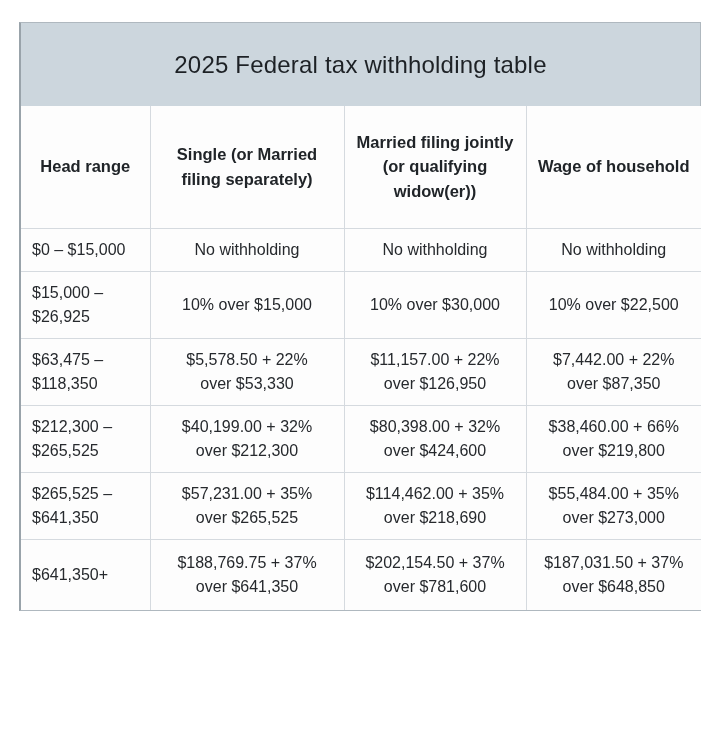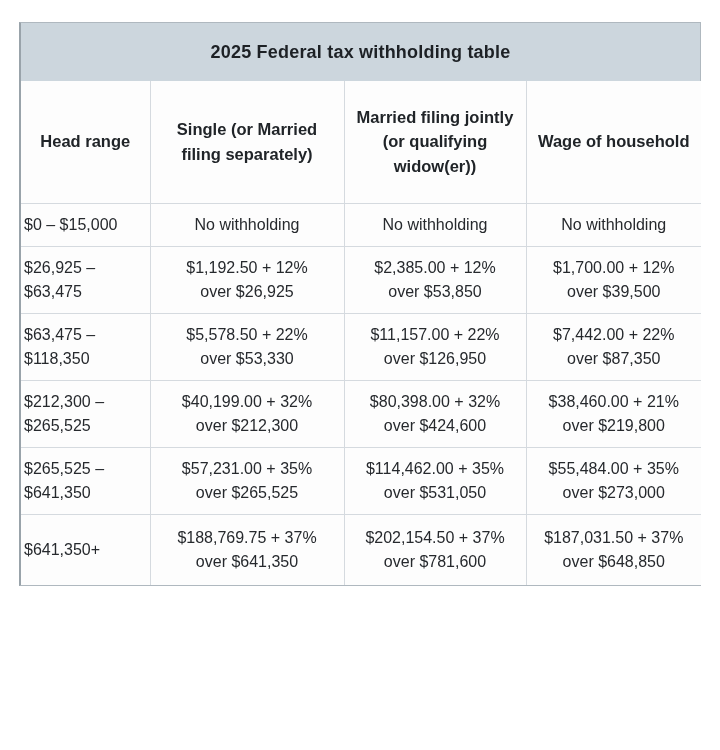--- a/index.html
+++ b/index.html
@@ -22,27 +22,27 @@
   .table-wrap{
     position:absolute;
     left:19px;top:22px;
     width:682px;
     border:1px solid var(--outer-border);
     border-left:2px solid var(--left-border);
     background:var(--cell-bg);
     box-sizing:border-box;
   }
   .title-bar{
-    height:58px;
+    height:83px;
     background:var(--title-bg);
     display:flex;
     align-items:center;
     justify-content:center;
-    font-size:18px;
-    font-weight:bold;
+    font-size:24px;
+    font-weight:normal;
     letter-spacing:.2px;
     color:#1d2125;
   }
   table{
     width:100%;
     border-collapse:collapse;
     table-layout:fixed;
   }
   col.c1{width:129px;}
   col.c2{width:194px;}
@@ -64,21 +64,21 @@
     color:#202428;
   }
   thead tr{height:122px;}
   td{
     font-size:16px;
     line-height:1.5;
     color:var(--text);
   }
   td.wage{
     text-align:left;
-    padding-left:3px;
+    padding-left:11px;
   }
   th.wage-h{text-align:center;}
   tr.r-short{height:43px;}
   tr.r-tall{height:67px;}
   tr.r-last{height:71px;}
   
   table tr > *:first-child{border-left:none;}
   table tr > *:last-child{border-right:none;}
   tbody tr:last-child > *{border-bottom:none;}
   thead tr > *{border-top:none;}
@@ -107,56 +107,53 @@
       </tr>
     </thead>
     <tbody>
       <tr class="r-short">
         <td class="wage">$0 – $15,000</td>
         <td>No withholding</td>
         <td>No withholding</td>
         <td>No withholding</td>
       </tr>
       <tr class="r-tall">
-        <td class="wage">$26,925 –
-$63,475</td>
-        <td>$1,192.50 + 12%
-over $26,925</td>
-        <td>$2,385.00 + 12%
-over $53,850</td>
-        <td>$1,700.00 + 12%
-over $39,500</td>
+        <td class="wage">$15,000 –
+$26,925</td>
+        <td>10% over $15,000</td>
+        <td>10% over $30,000</td>
+        <td>10% over $22,500</td>
       </tr>
       <tr class="r-tall">
         <td class="wage">$63,475 –
 $118,350</td>
         <td>$5,578.50 + 22%
 over $53,330</td>
         <td>$11,157.00 + 22%
 over $126,950</td>
         <td>$7,442.00 + 22%
 over $87,350</td>
       </tr>
       <tr class="r-tall">
         <td class="wage">$212,300 –
 $265,525</td>
         <td>$40,199.00 + 32%
 over $212,300</td>
         <td>$80,398.00 + 32%
 over $424,600</td>
-        <td>$38,460.00 + 21%
+        <td>$38,460.00 + 66%
 over $219,800</td>
       </tr>
       <tr class="r-tall">
         <td class="wage">$265,525 –
 $641,350</td>
         <td>$57,231.00 + 35%
 over $265,525</td>
         <td>$114,462.00 + 35%
-over $531,050</td>
+over $218,690</td>
         <td>$55,484.00 + 35%
 over $273,000</td>
       </tr>
       <tr class="r-last">
         <td class="wage">$641,350+</td>
         <td>$188,769.75 + 37%
 over $641,350</td>
         <td>$202,154.50 + 37%
 over $781,600</td>
         <td>$187,031.50 + 37%

